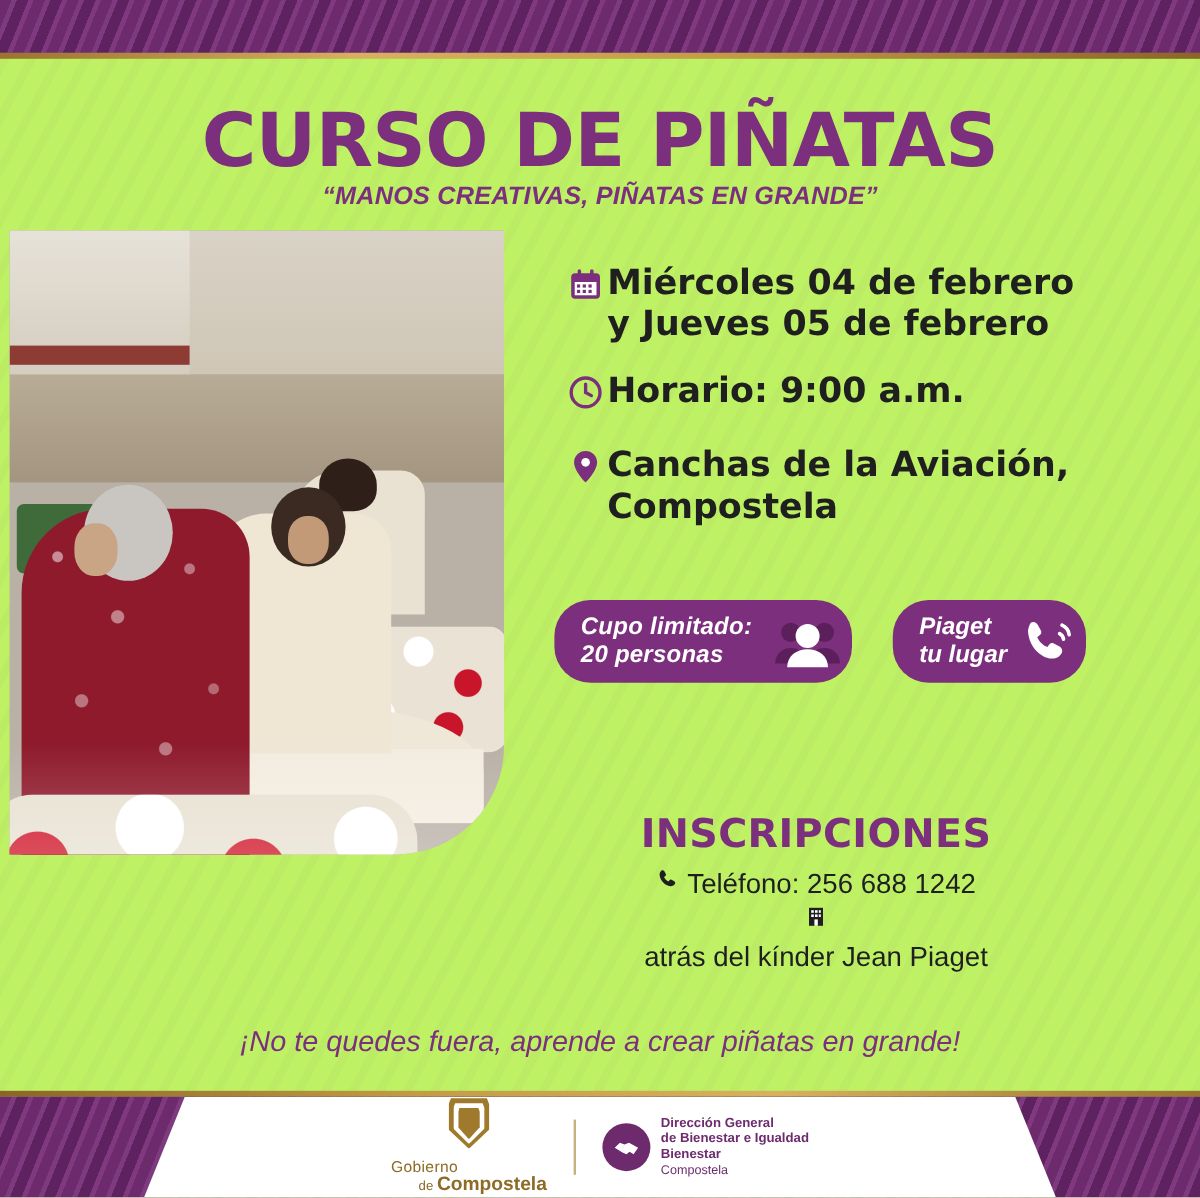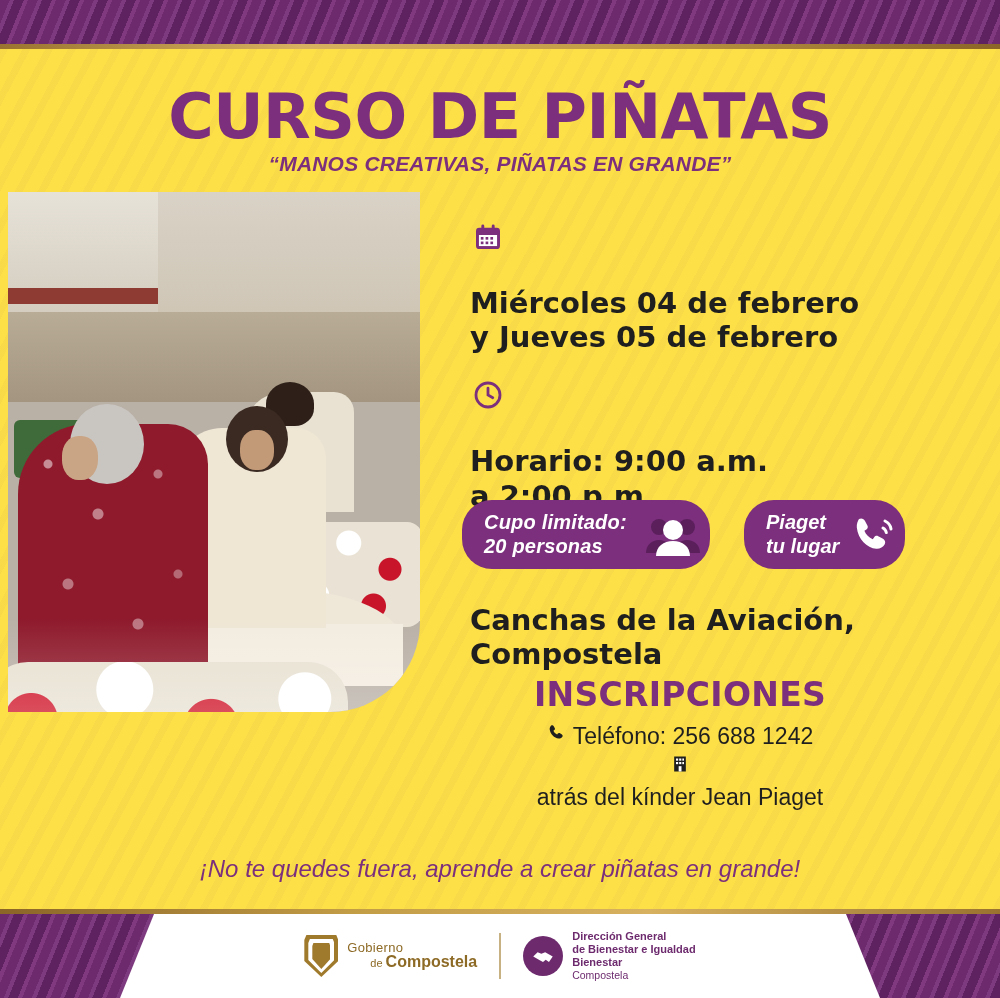--- a/index.html
+++ b/index.html
@@ -5,21 +5,21 @@
   * { box-sizing: border-box; margin: 0; padding: 0; }
   html, body {
     width: 1000px; height: 998px;
     font-family: "Liberation Sans", sans-serif;
     background: #ffffff;
     overflow: hidden;
   }
   .poster {
     position: relative;
     width: 1000px; height: 998px;
-    background: #fde047;
+    background: #bef264;
     overflow: hidden;
   }
 
   
   .top-band {
     position: absolute; top: 0; left: 0; width: 1000px; height: 44px;
     background:
       repeating-linear-gradient(112deg,
         #6d2b6e 0px, #6d2b6e 9px,
         #7e3a7f 9px, #7e3a7f 13px,
@@ -49,21 +49,21 @@
   }
   .footer-white {
     position: absolute; bottom: 0; left: 120px; width: 760px; height: 84px;
     background: #ffffff;
     clip-path: polygon(34px 0, 726px 0, 760px 84px, 0 84px);
   }
   .footer-inner {
     position: absolute; bottom: 0; left: 120px; width: 760px; height: 84px;
     display: flex; align-items: center; justify-content: center; gap: 22px;
   }
-  .gov-logo { display: flex; align-items: center; gap: 9px; }
+  .gov-logo { display: flex; align-items: center; gap: 9px; flex-direction: column; }
   .shield {
     width: 34px; height: 42px;
     background: #a07a2c;
     clip-path: polygon(6% 0, 94% 0, 100% 12%, 100% 62%, 50% 100%, 0 62%, 0 12%);
     position: relative;
   }
   .shield::before {
     content: ""; position: absolute; inset: 4px;
     background: #fff;
     clip-path: polygon(6% 0, 94% 0, 100% 12%, 100% 62%, 50% 100%, 0 62%, 0 12%);
@@ -222,23 +222,22 @@
   .photo-fade {
     position: absolute; inset: 0;
     background: linear-gradient(180deg, rgba(255,255,255,0) 82%, rgba(255,255,255,.25) 100%);
   }
 
   
   .info {
     position: absolute; left: 470px; top: 218px; width: 500px;
   }
   .info-row {
-    display: flex; align-items: flex-start; gap: 32px;
+    display: flex; align-items: flex-start; gap: 0;
     margin-bottom: 22px;
-    flex-direction: column;
   }
   .info-icon {
     flex: 0 0 36px; width: 36px; height: 40px;
     display: flex; align-items: flex-start; justify-content: center;
     padding-top: 3px;
   }
   .info-icon svg { width: 32px; height: 32px; }
   .info-text {
     font-size: 29px; font-weight: 700; color: #1f1f1f; line-height: 1.18;
     font-family: "DejaVu Sans", sans-serif;
@@ -361,21 +360,20 @@
 
     <div class="info-row">
       <div class="info-icon">
         <svg viewBox="0 0 24 24" fill="none" stroke="#7b2f7c" stroke-width="2.1" stroke-linecap="round">
           <circle cx="12" cy="12" r="9"></circle>
           <path d="M12 6.8 V12 L15.6 14"></path>
         </svg>
       </div>
       <div class="info-text">
         <div>Horario: 9:00 a.m.</div>
-        <div>a 2:00 p.m.</div>
       </div>
     </div>
 
     <div class="info-row">
       <div class="info-icon">
         <svg viewBox="0 0 24 24">
           <path d="M12 2.2c-4 0-7.2 3.1-7.2 7 0 5.2 6.3 12 7.2 12.6.9-.6 7.2-7.4 7.2-12.6 0-3.9-3.2-7-7.2-7z" fill="#7b2f7c"></path>
           <circle cx="12" cy="9.2" r="2.7" fill="#ffffff"></circle>
         </svg>
       </div>

